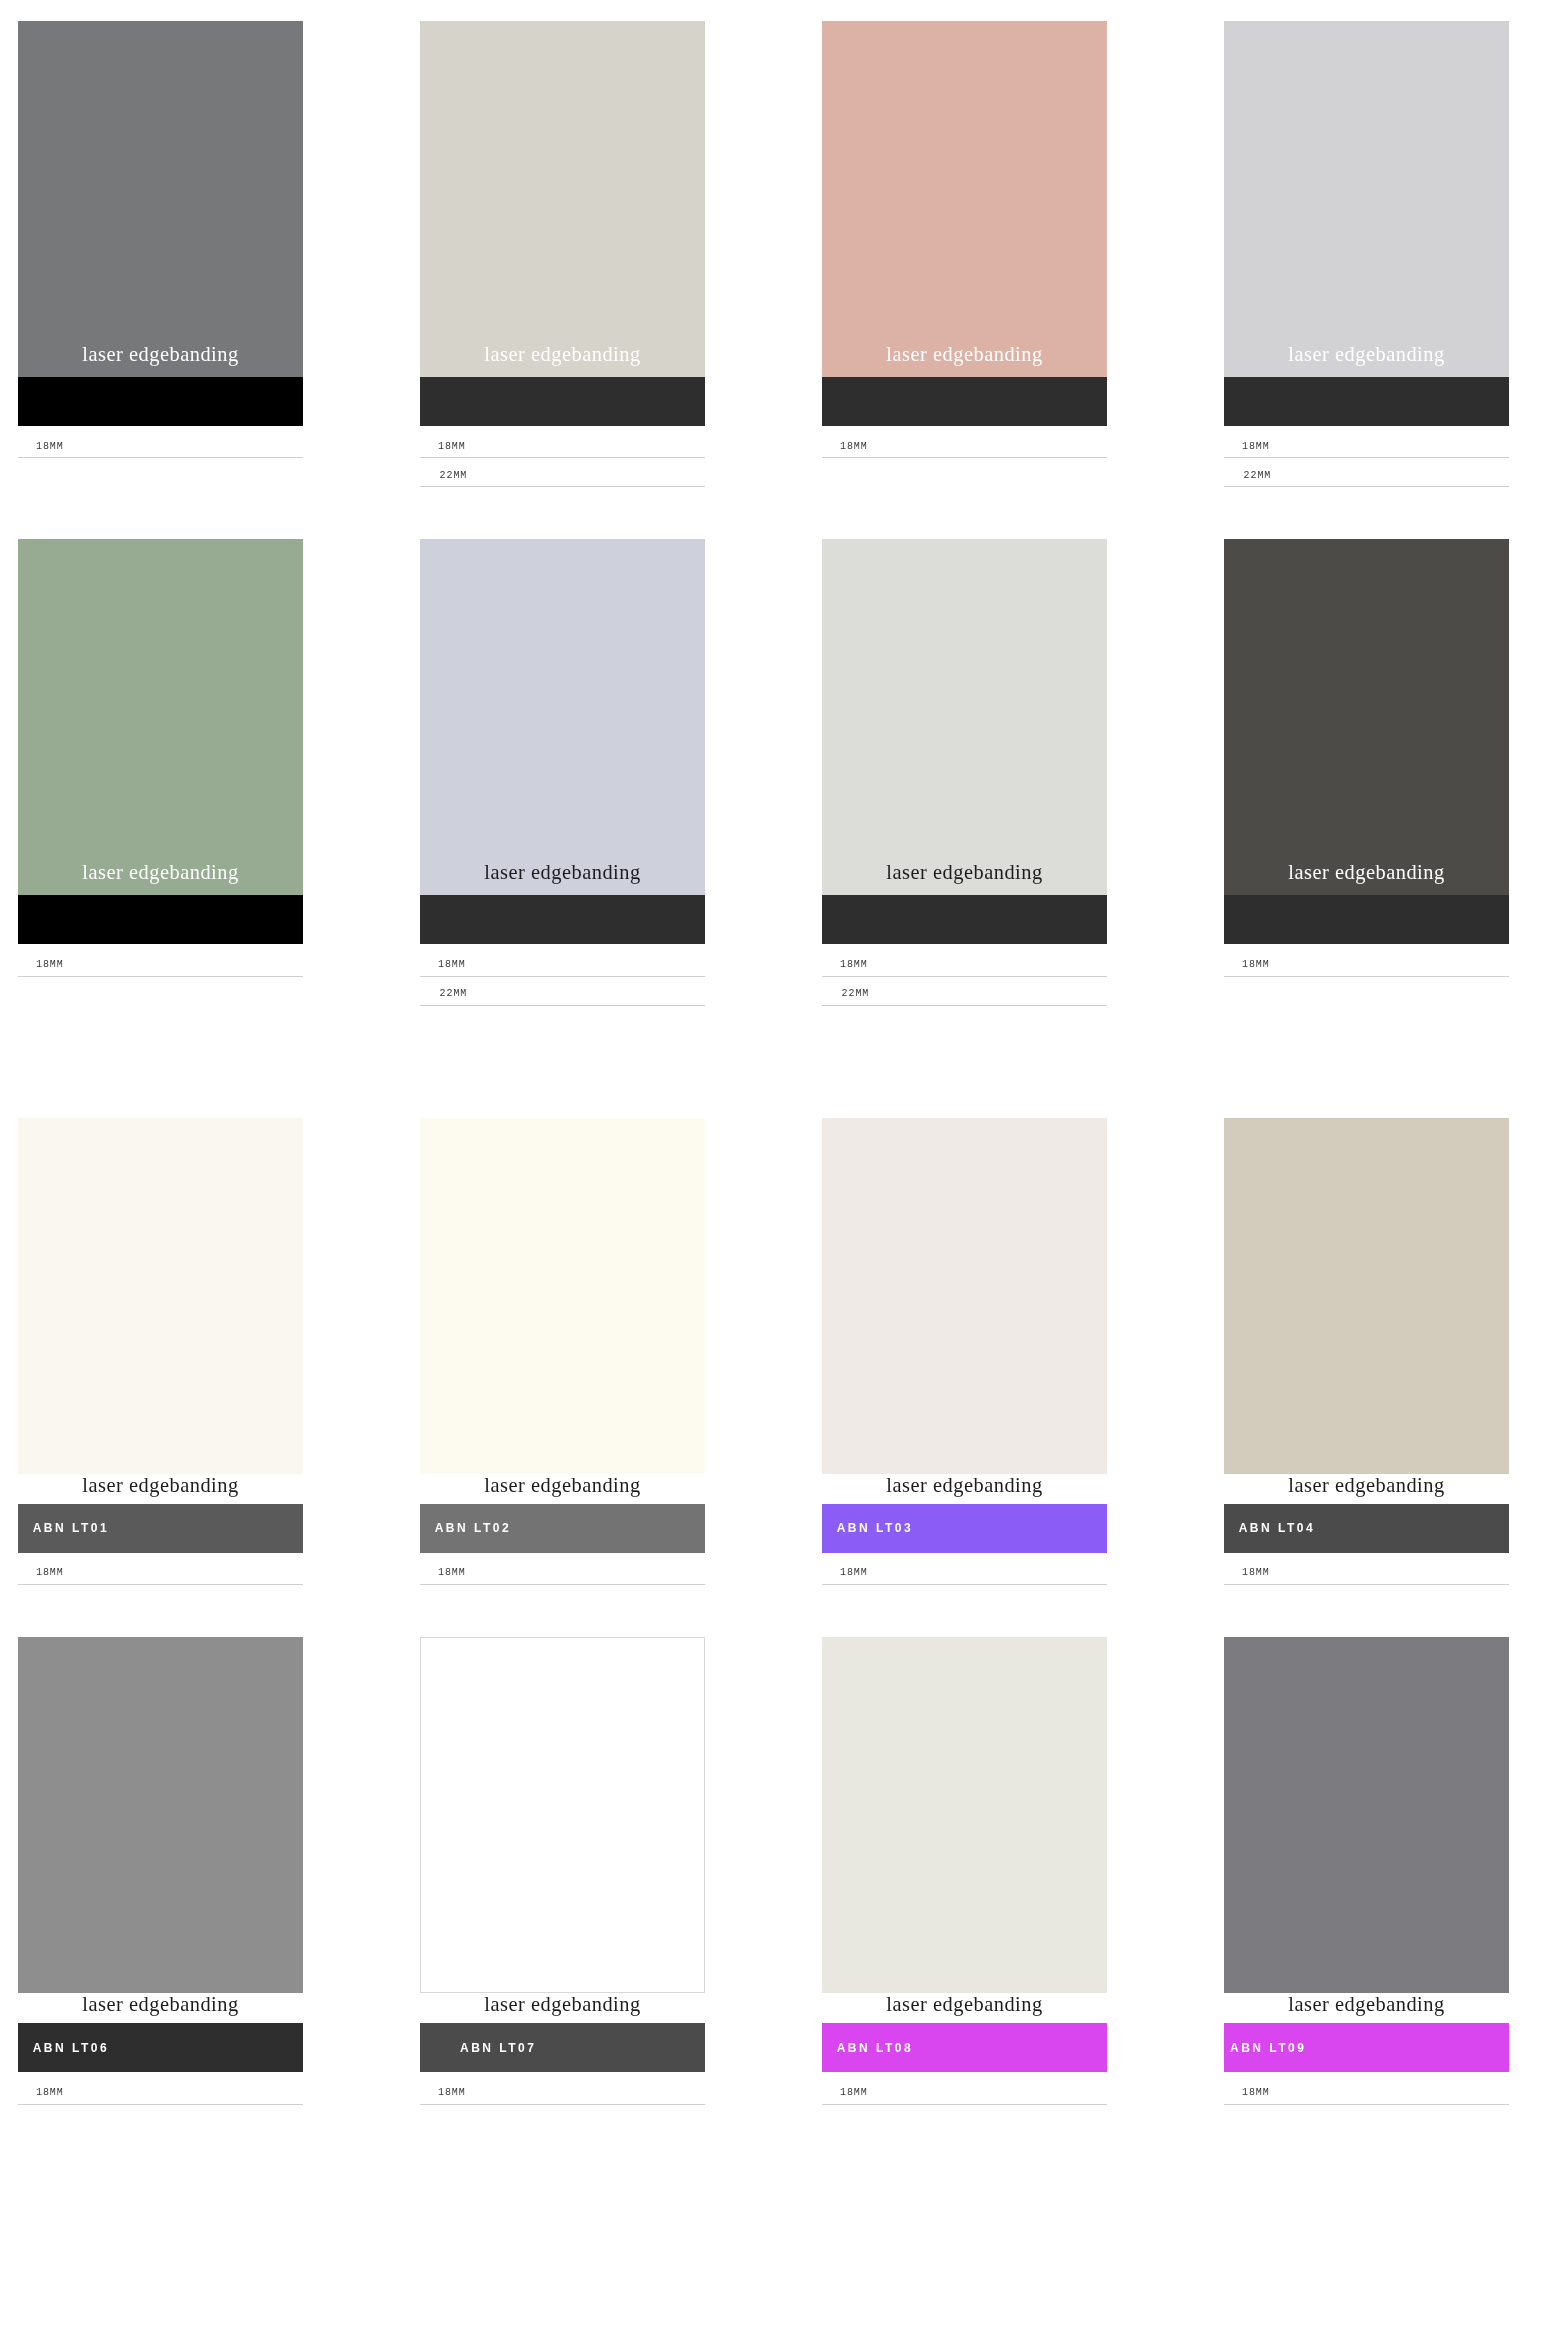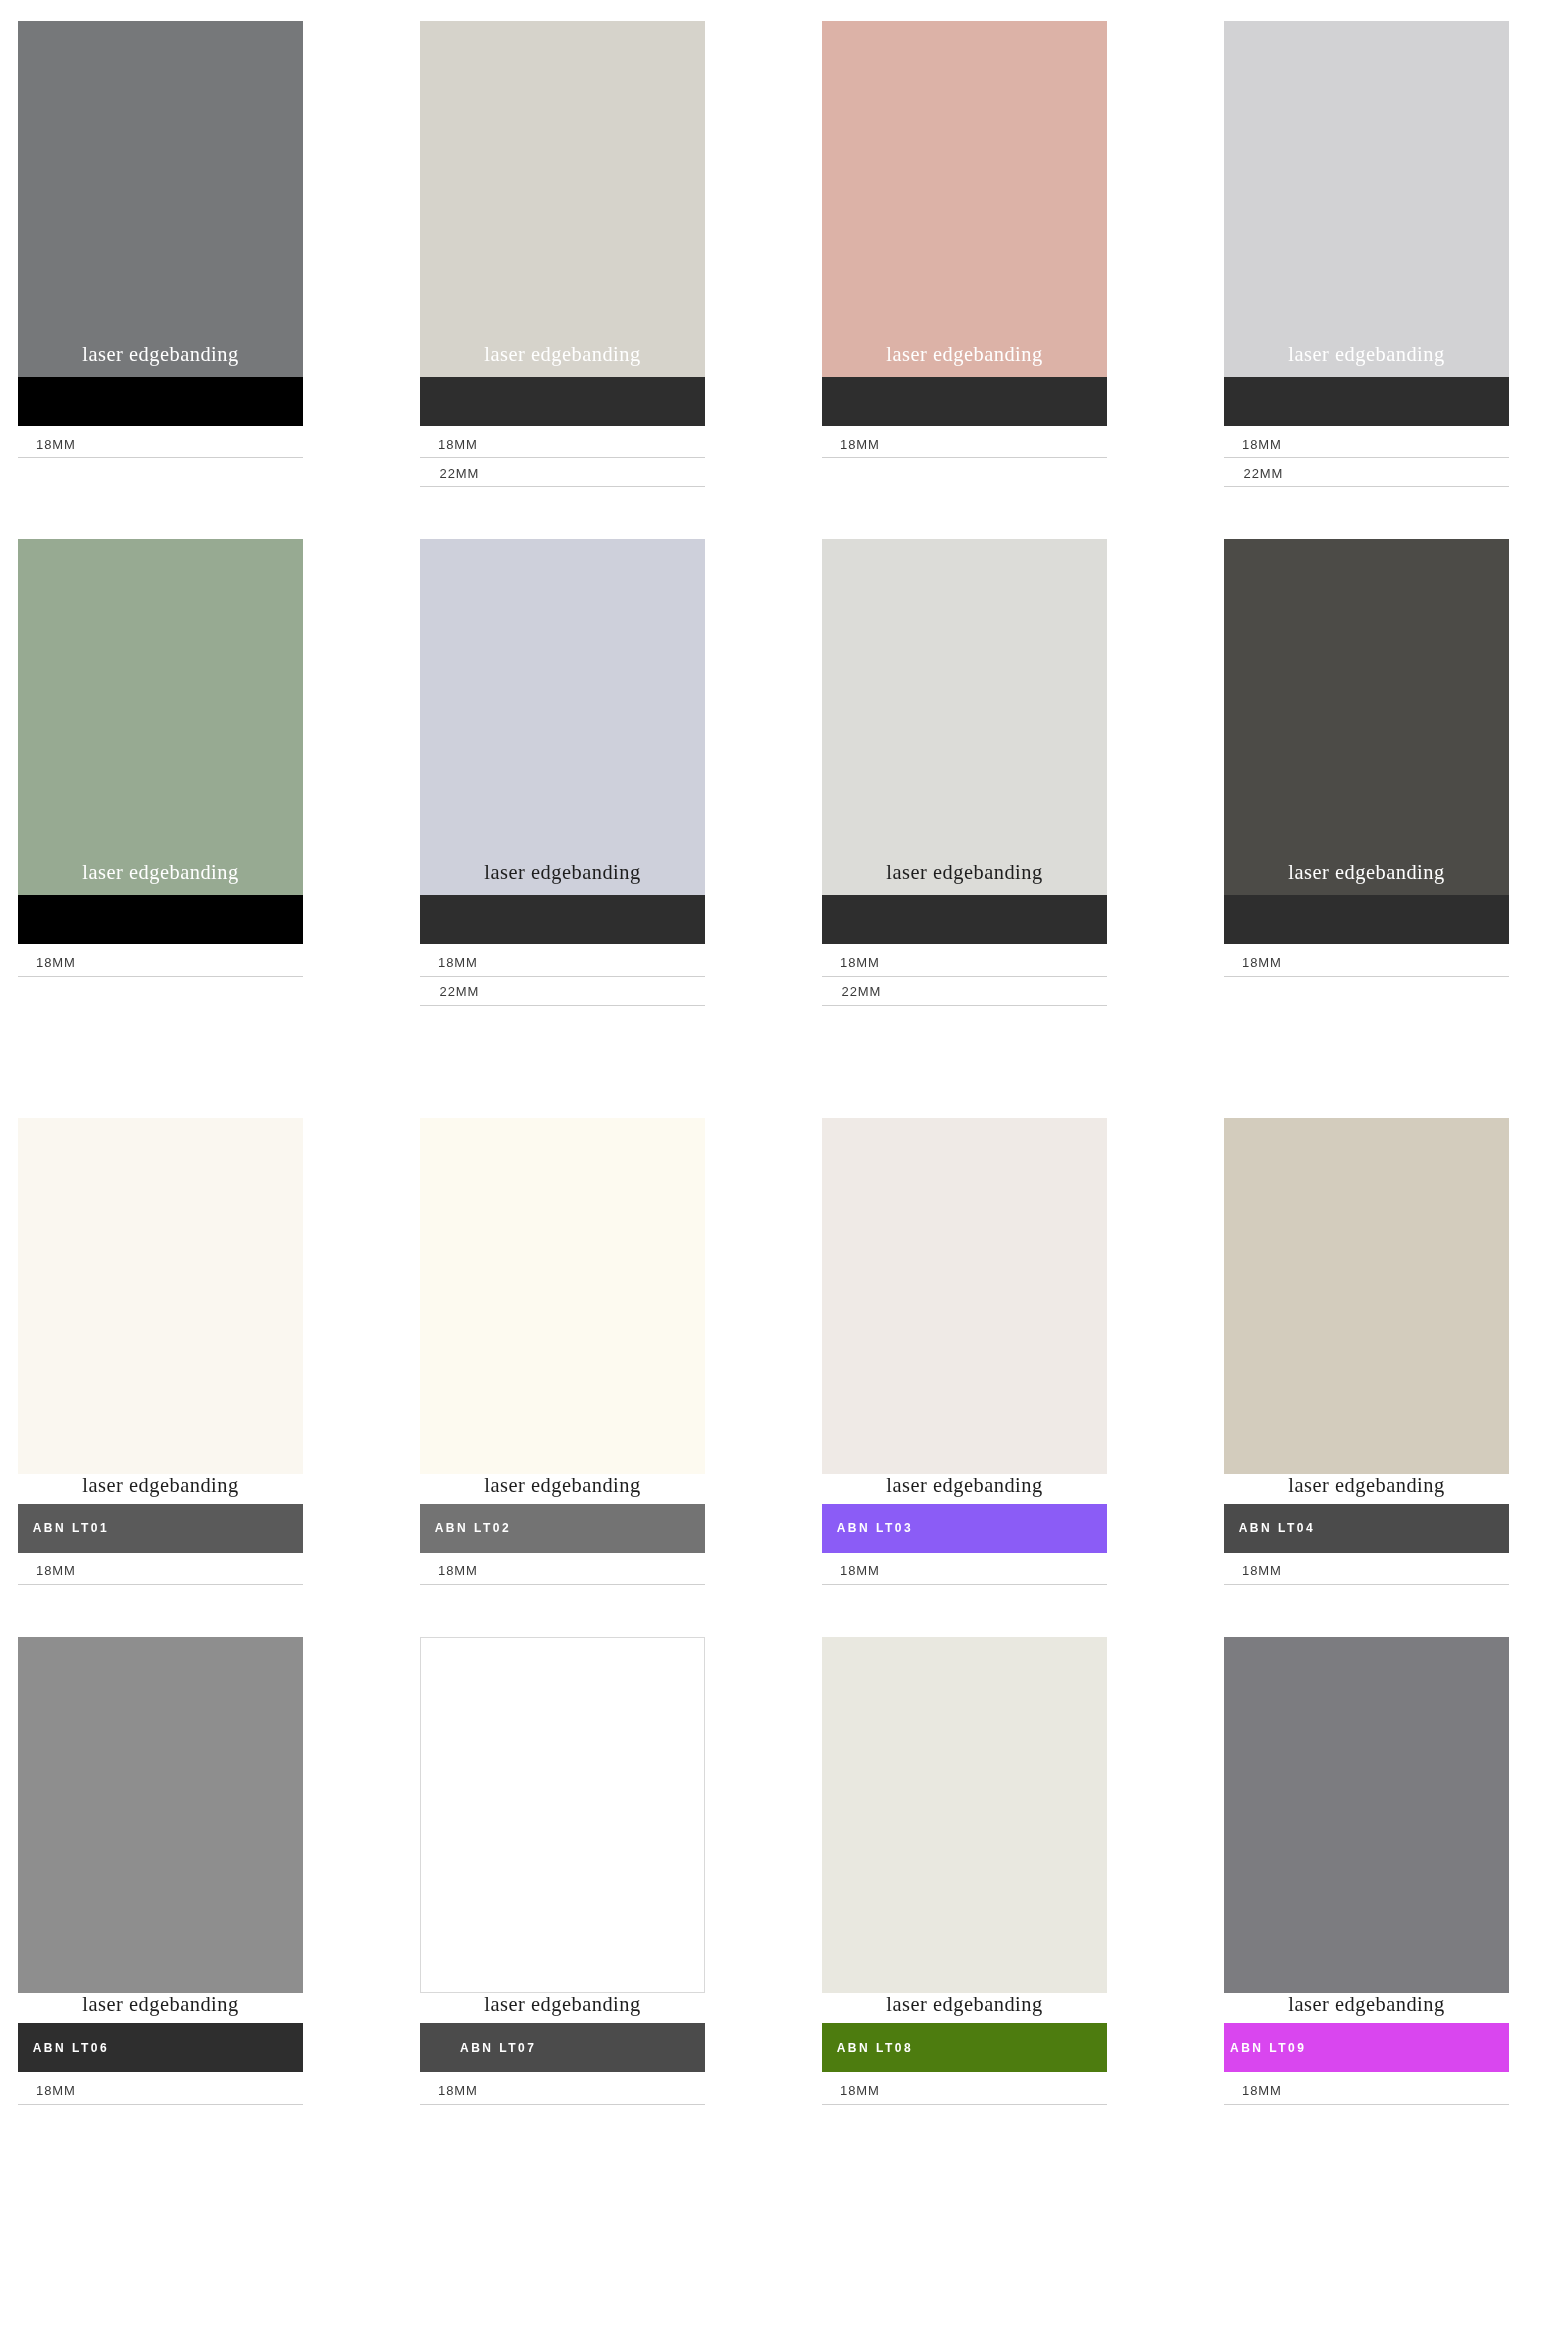--- a/index.html
+++ b/index.html
@@ -70,23 +70,24 @@
     letter-spacing:2.5px;
   }
   .sizes{ padding-top:3.3px; }
   .size-row{
     width:285px;
     box-sizing:border-box;
     border-bottom:0.8px solid #cfcfcf;
     padding:7.3px 0 5.7px 18px;
   }
   .size-row .size-text{
-    font-size:13px;
+    font-size:10px;
     letter-spacing:0.9px;
     color:#3a3a3a;
+    font-family:Liberation Mono, monospace;
   }
   .size-row.indent{ padding-left:19.6px; }
 </style>
 </head>
 <body>
 
 <div class="page">
   <div id="rows-container">
       <div class="grid">
         <div class="card">
@@ -247,21 +248,21 @@
           <div class="codebar" style="background: rgb(75, 75, 75); padding-left: 40px;">
             <span class="code">ABN LT07</span>
           </div>
           <div class="sizes">
             <div class="size-row"><span class="size-text">18MM</span></div>
           </div>
         </div>
         <div class="card">
           <div class="swatch" style="background: rgb(233, 232, 224);"></div>
           <div class="caption-below">laser  edgebanding</div>
-          <div class="codebar" style="background: #4d7c0f;">
+          <div class="codebar" style="background: #d946ef;">
             <span class="code">ABN LT08</span>
           </div>
           <div class="sizes">
             <div class="size-row"><span class="size-text">18MM</span></div>
           </div>
         </div>
         <div class="card">
           <div class="swatch" style="background: rgb(124, 124, 128);"></div>
           <div class="caption-below">laser  edgebanding</div>
           <div class="codebar" style="background: #d946ef; padding-left: 6px;">

